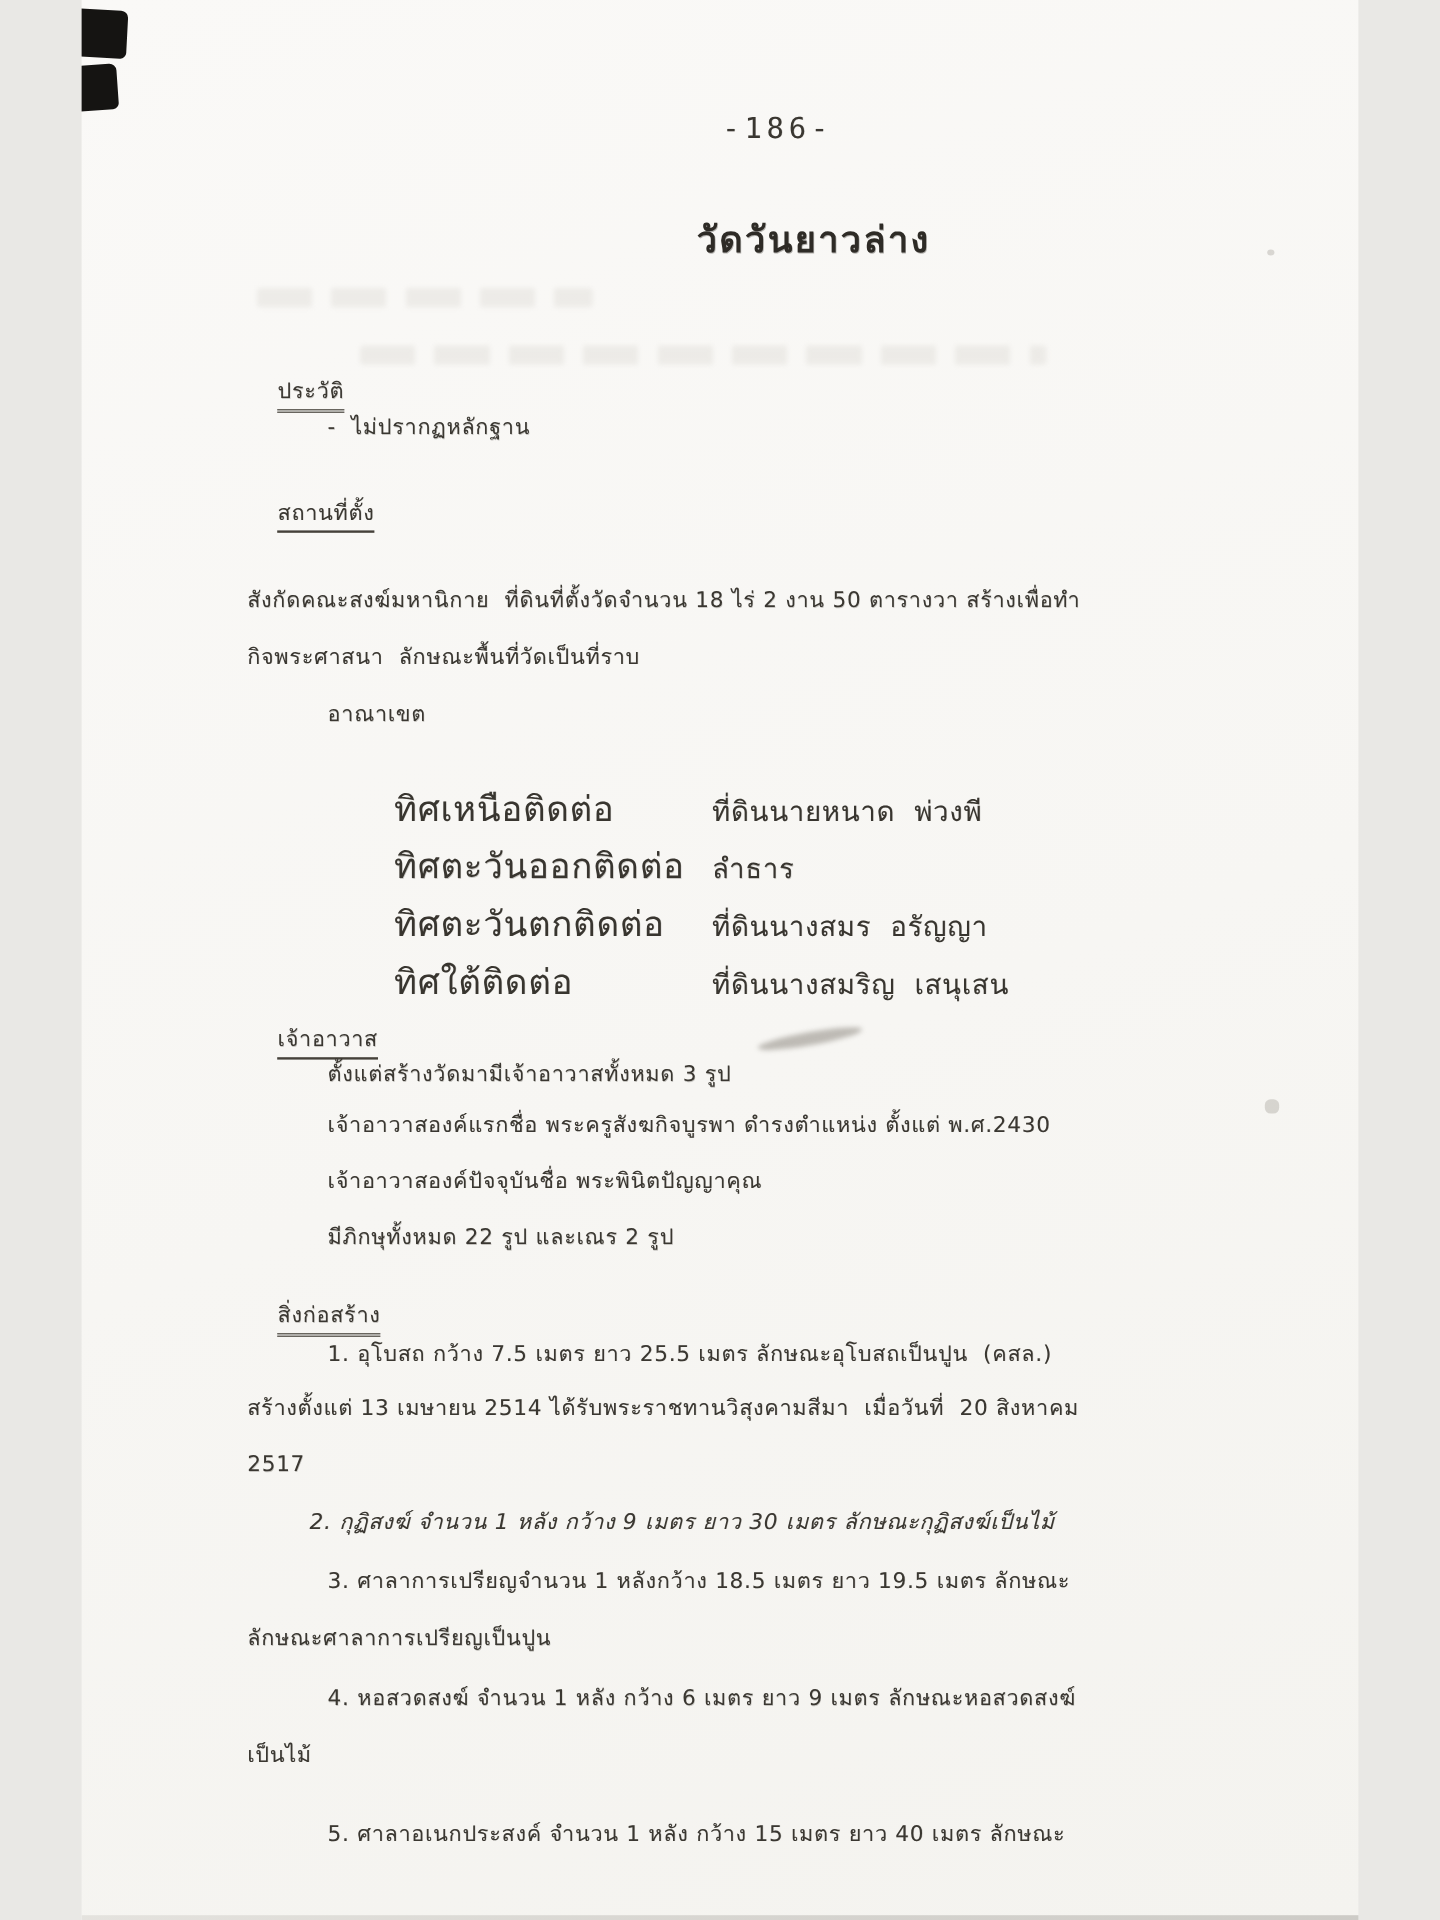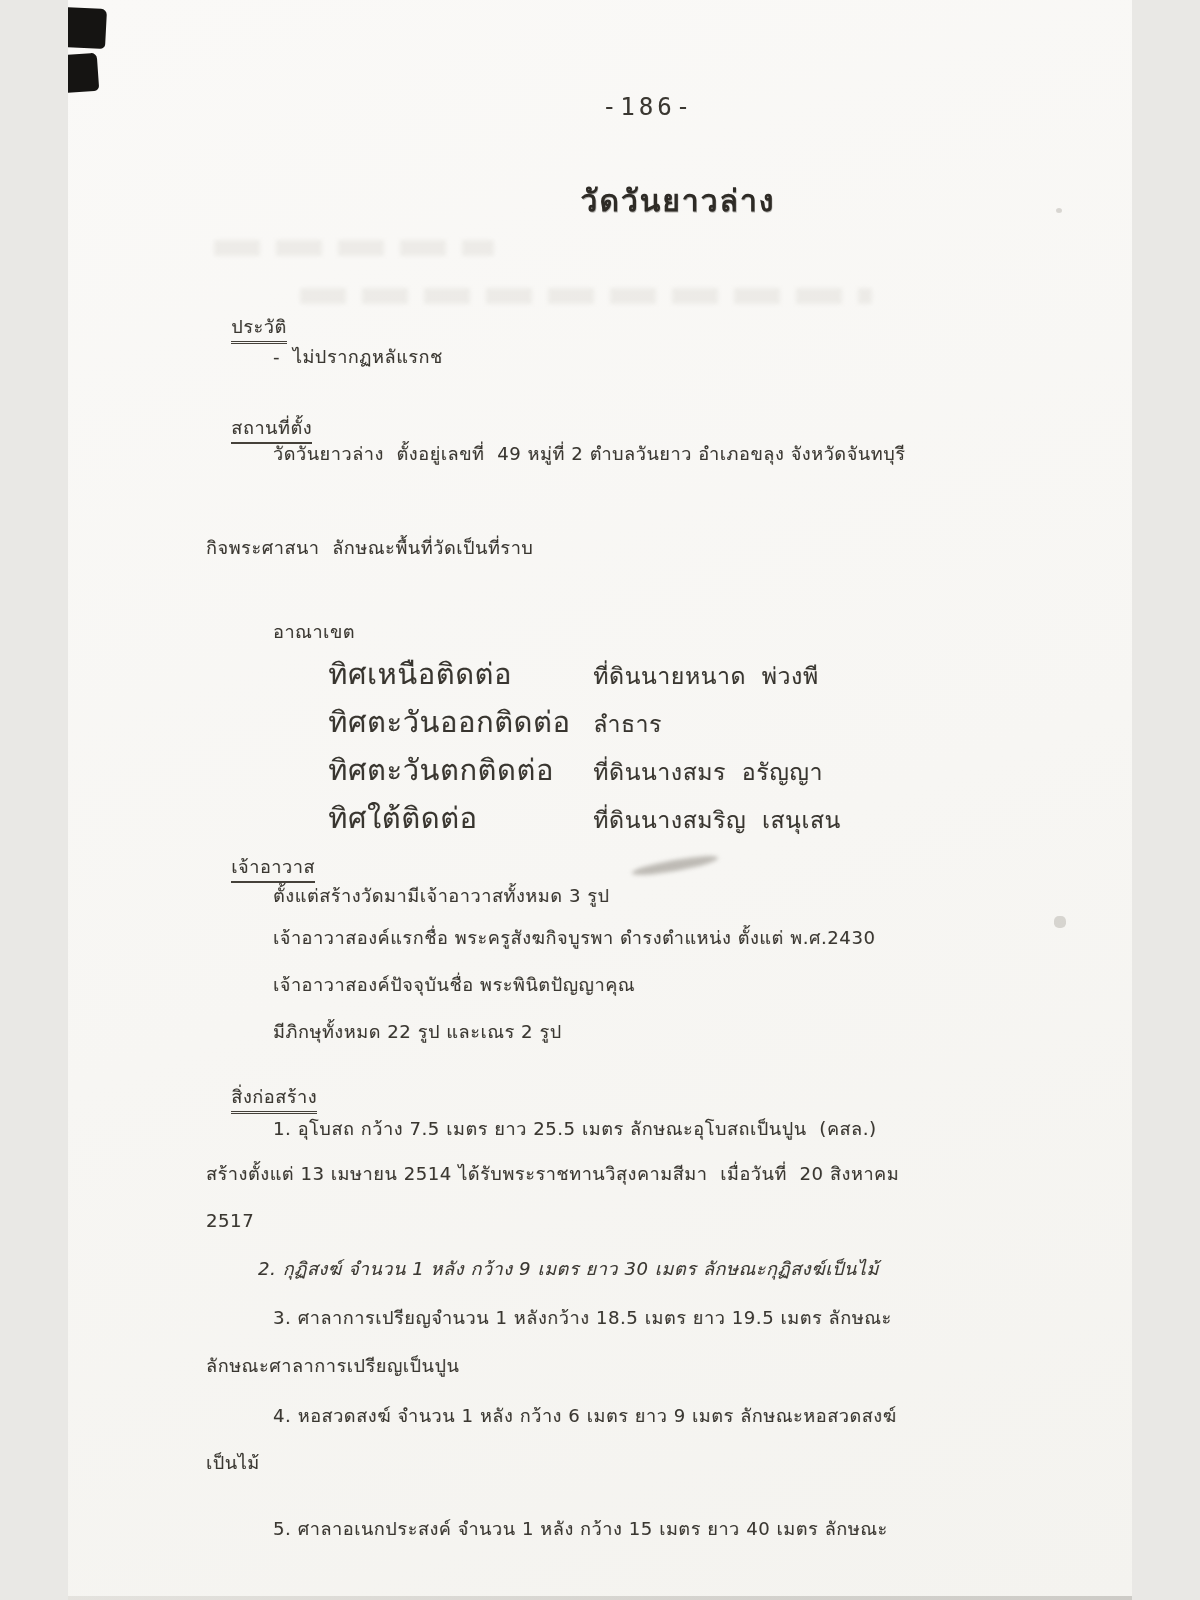--- a/index.html
+++ b/index.html
@@ -124,29 +124,29 @@
   <div class="speck s1"></div>
   <div class="speck s2"></div>
   <div class="bottom-edge"></div>
 
   <div class="line pagenum">-186-</div>
   <div class="line doc-title">วัดวันยาวล่าง</div>
 
   <div class="line heading" style="left:138px; top:293px;">
     <span class="u double">ประวัติ</span>
   </div>
-  <div class="line" style="left:205px; top:346px;">-  ไม่ปรากฏหลัแรกช</div>
+  <div class="line" style="left:205px; top:346px;">-  ไม่ปรากฏหลักฐาน</div>
 
   <div class="line heading" style="left:138px; top:394px;">
     <span class="u">สถานที่ตั้ง</span>
   </div>
-  <div class="line" style="left:205px; top:443px;">วัดวันยาวล่าง  ตั้งอยู่เลขที่  49 หมู่ที่ 2 ตำบลวันยาว อำเภอขลุง จังหวัดจันทบุรี</div>
+  <div class="line" style="left:138px; top:490px;">สังกัดคณะสงฆ์มหานิกาย  ที่ดินที่ตั้งวัดจำนวน 18 ไร่ 2 งาน 50 ตารางวา สร้างเพื่อทำ</div>
   <div class="line" style="left:138px; top:537px;">กิจพระศาสนา  ลักษณะพื้นที่วัดเป็นที่ราบ</div>
 
-  <div class="line" style="left:205px; top:585px;margin-top:36px;">อาณาเขต</div>
+  <div class="line" style="left:205px; top:585px;">อาณาเขต</div>
 
   <div class="b-row" style="top:632px;">
     <span class="b-dir">ทิศเหนือติดต่อ</span><span class="b-adj">ที่ดินนายหนาด  พ่วงพี</span>
   </div>
   <div class="b-row" style="top:680px;">
     <span class="b-dir">ทิศตะวันออกติดต่อ</span><span class="b-adj">ลำธาร</span>
   </div>
   <div class="b-row" style="top:728px;">
     <span class="b-dir">ทิศตะวันตกติดต่อ</span><span class="b-adj">ที่ดินนางสมร  อรัญญา</span>
   </div>

